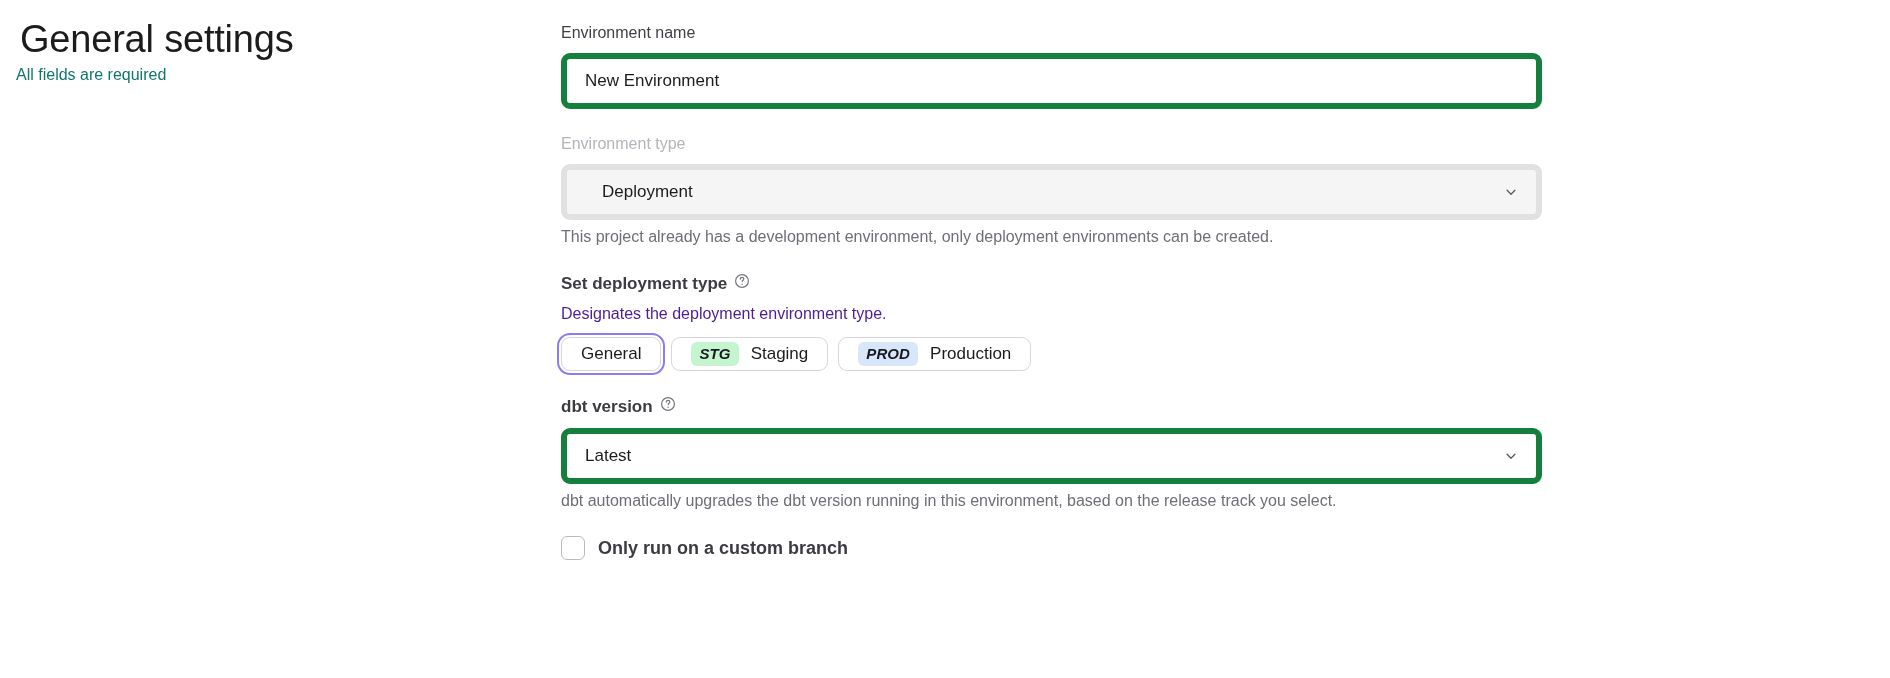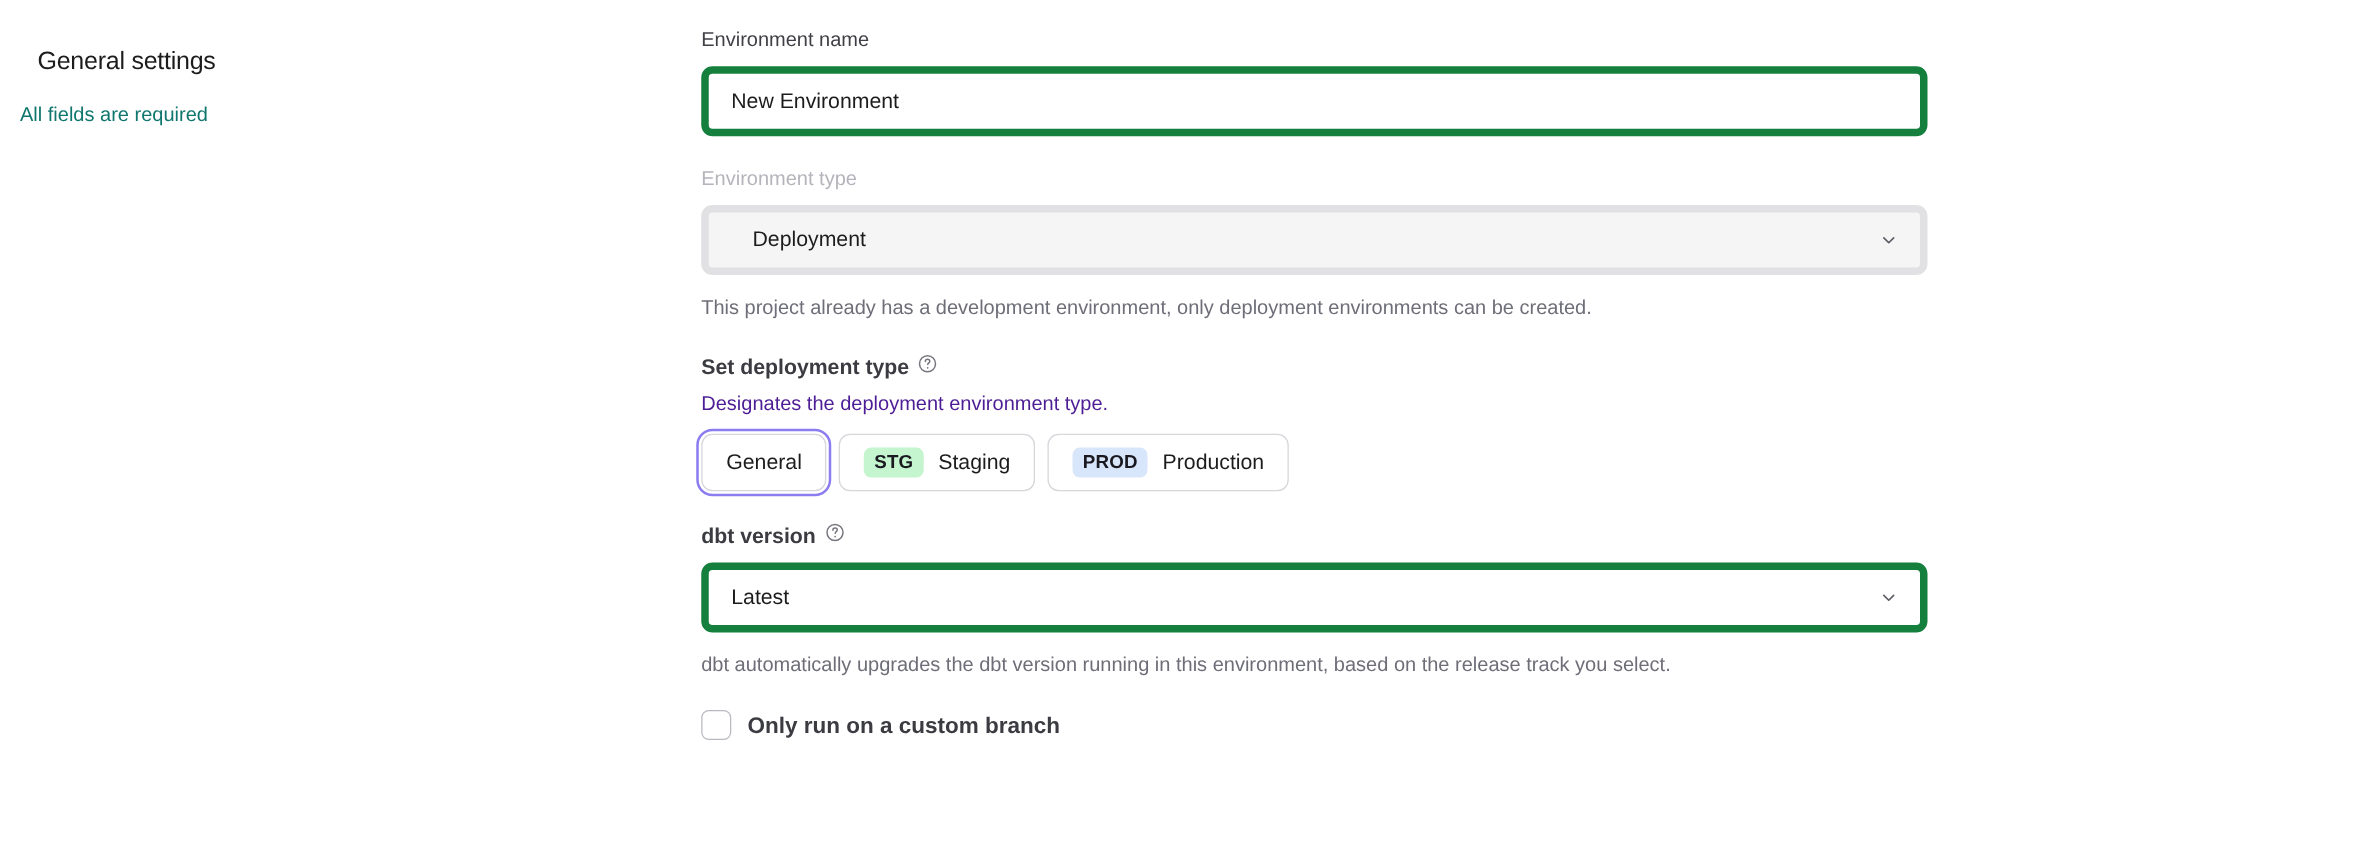--- a/index.html
+++ b/index.html
@@ -22,26 +22,26 @@
   }
 
   
   .left-col {
     position: absolute;
     left: 16px;
     top: 16px;
     width: 520px;
   }
   .page-title {
-    font-size: 20px;
+    font-size: 38px;
     line-height: 38px;
     font-weight: 400;
     color: #1c1c1c;
     letter-spacing: -0.2px;
-    margin: 14px;
+    margin: 4px;
   }
   .page-subtitle {
     font-size: 16px;
     line-height: 22px;
     color: #0f766e;
     margin-top: 6px;
   }
 
   
   .form-col {
@@ -83,21 +83,21 @@
     width: 14px;
     height: 14px;
     color: #5b5b63;
     display: block;
   }
 
   .helper {
     font-size: 16px;
     line-height: 22px;
     color: #6e6e78;
-    margin-top: 16px;
+    margin-top: 6px;
   }
 
   .section-gap { height: 24px; }
 
   .sub-heading {
     display: flex;
     align-items: center;
     gap: 7px;
     font-size: 17px;
     line-height: 23px;
@@ -117,21 +117,21 @@
     margin-top: 8px;
   }
 
   
   .seg-group {
     display: flex;
     gap: 10px;
     margin-top: 12px;
   }
   .seg-btn {
-    height: 46px;
+    height: 34px;
     border: 1px solid #d6d6db;
     border-radius: 9px;
     background: #ffffff;
     display: flex;
     align-items: center;
     gap: 12px;
     padding: 0 19px;
     font-size: 17px;
     color: #1c1c1c;
     cursor: pointer;
@@ -143,20 +143,21 @@
     border-radius: 9px;
   }
   .badge {
     font-size: 15px;
     font-weight: 700;
     color: #19191f;
     border-radius: 6px;
     padding: 3px 8px;
     line-height: 18px;
     letter-spacing: 0.1px;
+    font-style: italic;
   }
   .badge.stg { background: #c4f5cf; }
   .badge.prod { background: #d8e6fb; }
 
   
   .check-row {
     display: flex;
     align-items: center;
     gap: 13px;
     margin-top: 24px;

